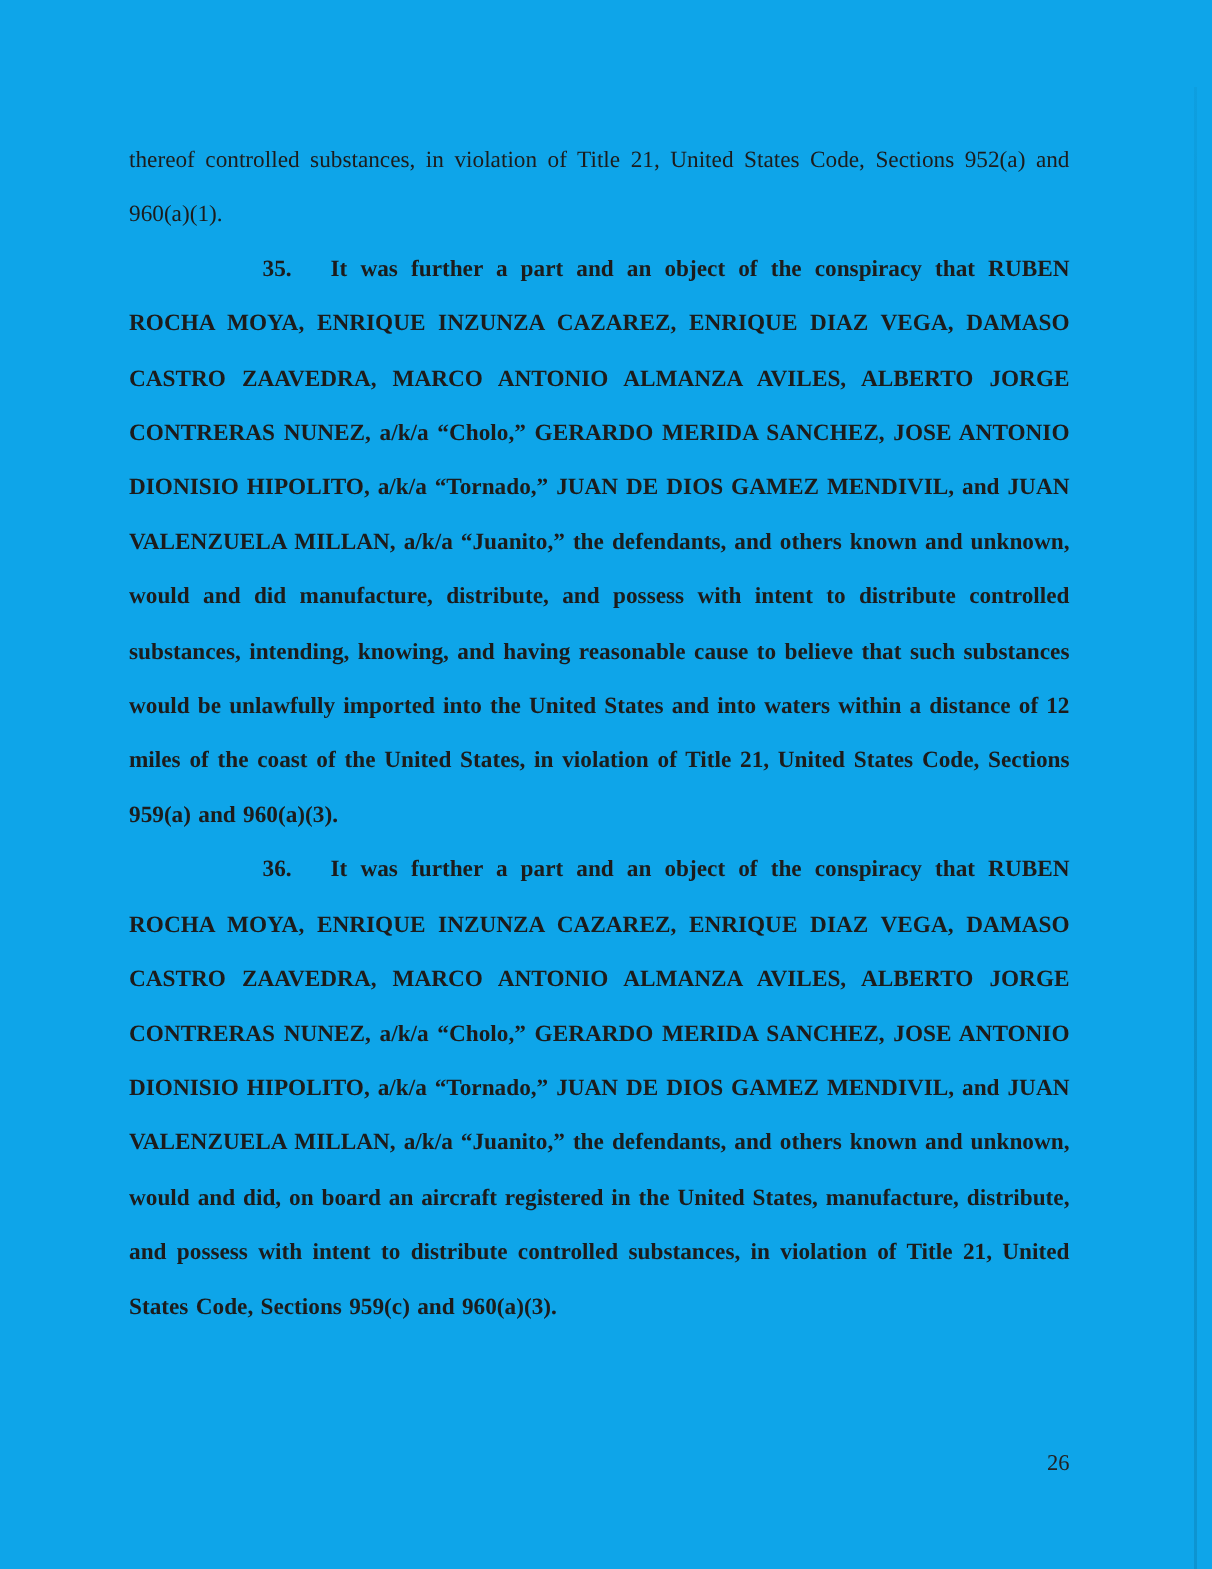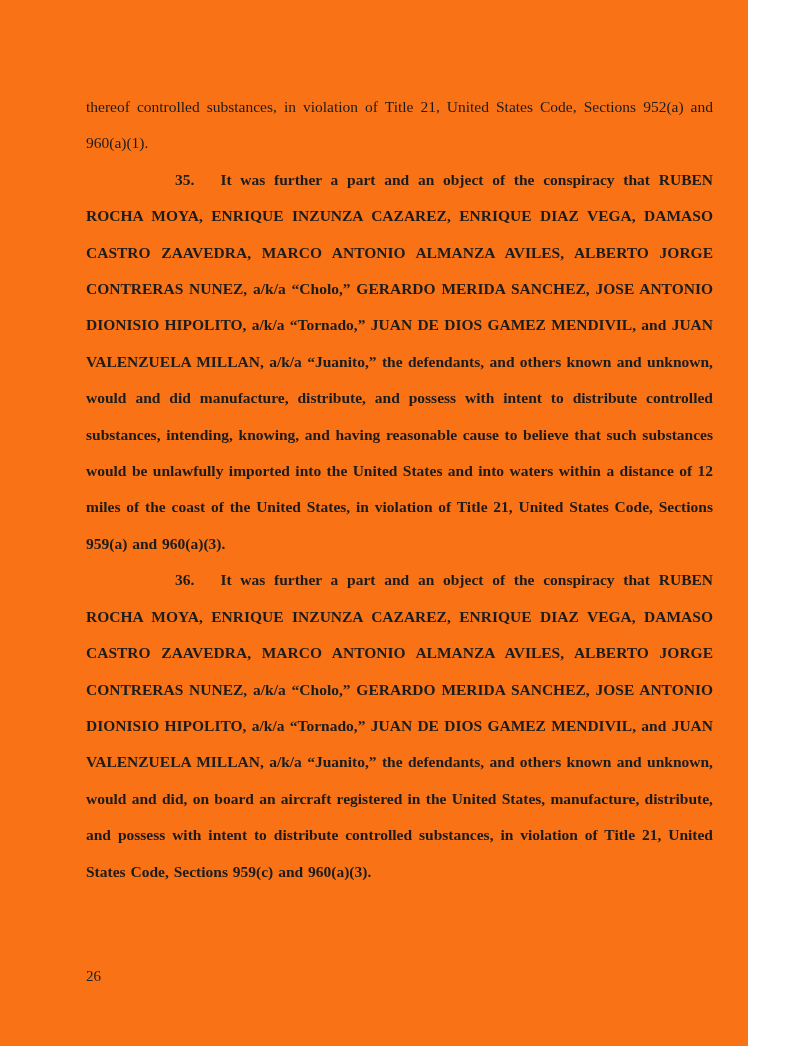--- a/index.html
+++ b/index.html
@@ -2,23 +2,23 @@
 <html><head>
 <meta charset="utf-8">
 <style>
   html, body {
     margin: 0;
     padding: 0;
     background: #ffffff;
   }
   .page {
     position: relative;
-    width: 748px;
+    width: 808px;
     height: 1046px;
-    background: #f97316;
+    background: #0ea5e9;
     overflow: hidden;
     font-family: "Liberation Serif", "DejaVu Serif", serif;
     color: #1c1c1c;
   }
   
   .edge-line {
     position: absolute;
     top: 58px;
     bottom: 0;
     left: 796px;
@@ -46,21 +46,21 @@
     text-align-last: justify;
   }
   .pnum {
     padding-right: 26px;
   }
   .pageno {
     position: absolute;
     top: 968px;
     left: 86px;
     width: 627px;
-    text-align: left;
+    text-align: right;
     font-size: 15px;
     color: #222;
   }
 </style>
 </head>
 <body>
 
 <div class="page">
 
   <div class="text-col">

